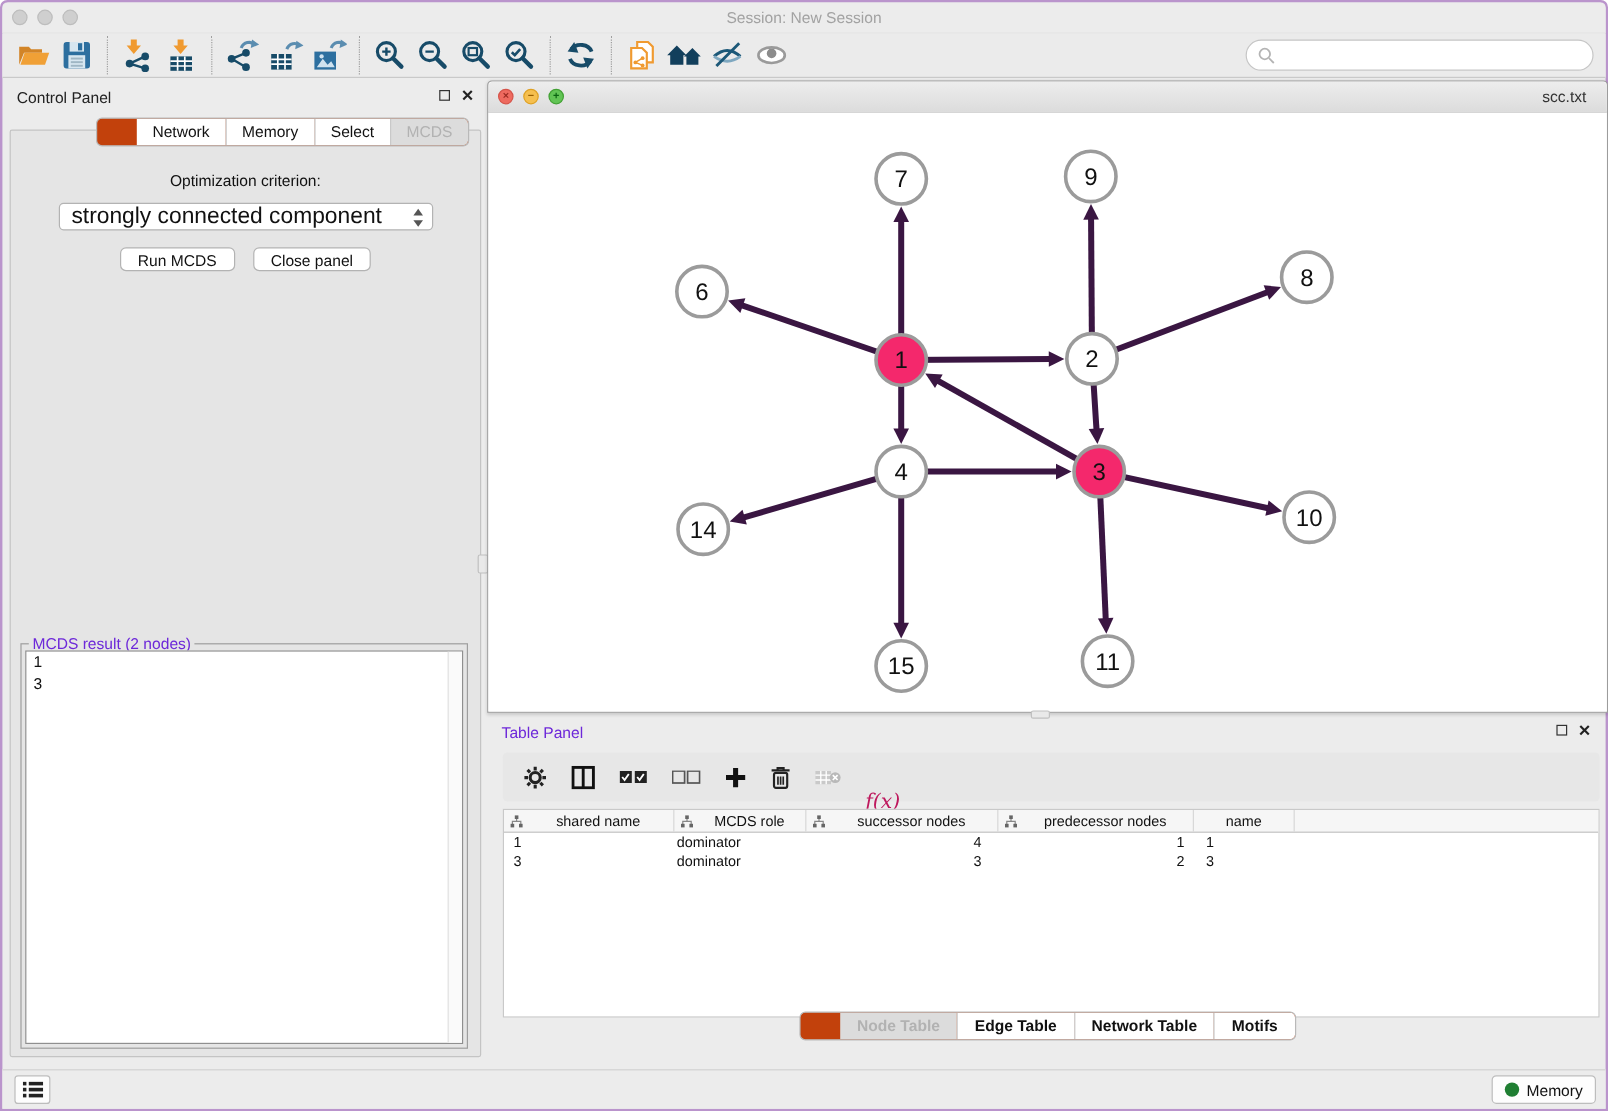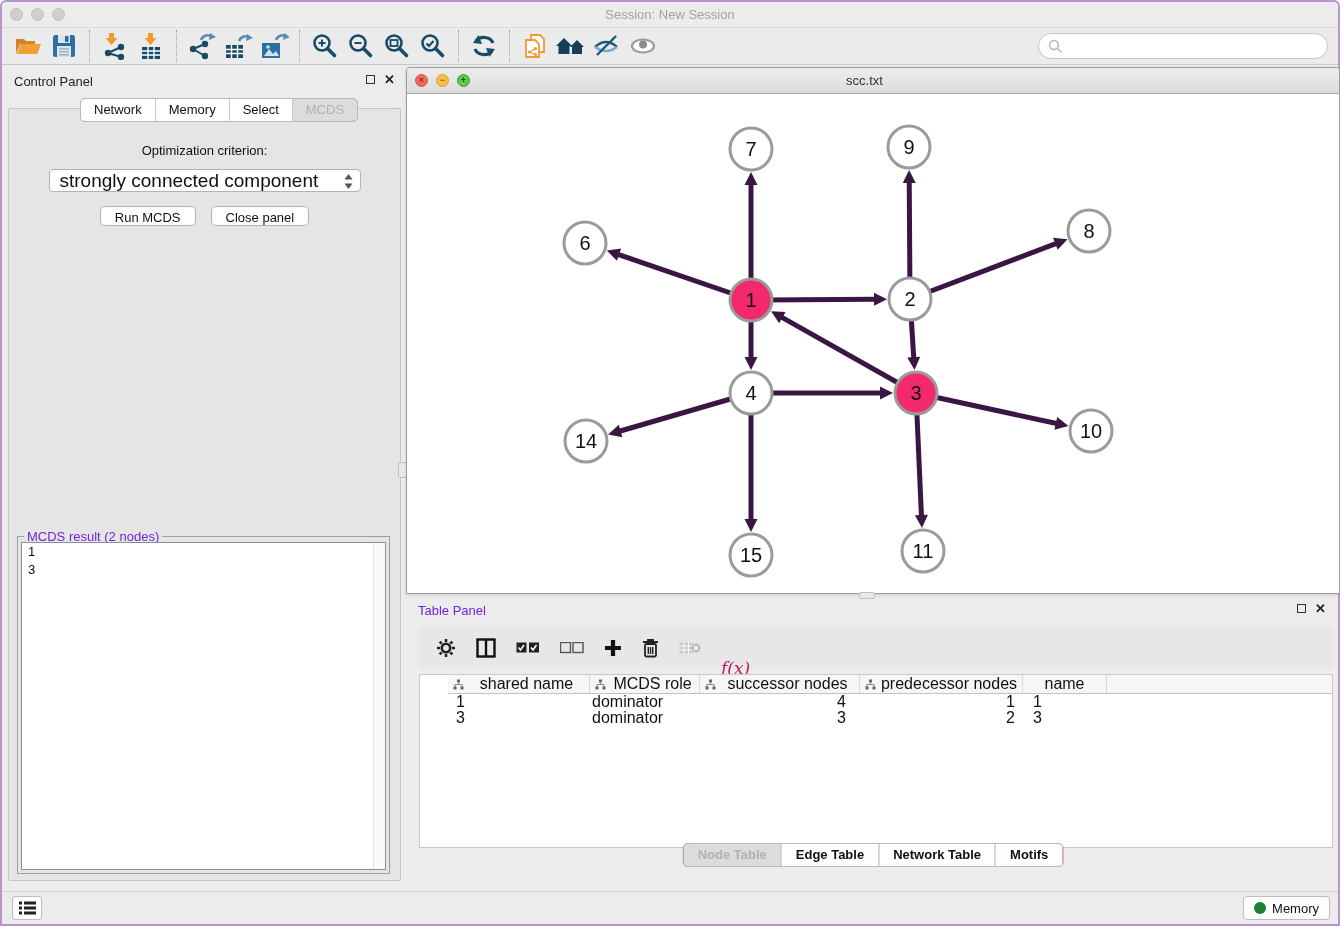--- a/index.html
+++ b/index.html
@@ -33,21 +33,21 @@
   .main { position:absolute; left:0; top:64px; width:1336px; height:829px; }
 
   
   .control-panel { position:absolute; left:2px; top:0; width:401px; height:817px; }
   .cp-header { position:relative; height:28px; }
   .cp-title { position:absolute; left:10px; top:8px; font-size:13px; color:#222; }
   .panel-btns { position:absolute; right:10px; top:9px; display:flex; gap:9px; align-items:center; }
   .float-btn { width:9px; height:9px; border:1.5px solid #333; display:inline-block; }
   .close-x { font-size:13px; font-weight:bold; color:#222; line-height:9px; }
   .seg-tabs { position:absolute; display:inline-flex; border:1px solid #B9B9B9; border-radius:5px;
-              overflow:hidden; background:#c2410c; z-index:3; }
+              overflow:hidden; background:#c2410c; z-index:3;padding-left:33px; }
   .seg-tab { padding:3px 13px 4px; font-size:13px; color:#111; background:#fff; border-left:1px solid #C9C9C9; white-space:nowrap; }
   .seg-tab:first-child { border-left:none; }
   .seg-tab.active { background:#DCDCDC; color:#B2B2B2; }
   #control-tabs { left:76px; top:32px; }
   .cp-body { position:absolute; left:4px; right:4px; top:42px; bottom:2px;
              background:#E5E5E5; border:1px solid #C4C4C4; border-radius:2px; }
   .opt-label { margin-top:34px; text-align:center; font-size:13px; color:#111; }
   .select { position:relative; margin:11px auto 0; width:312px; height:23px; background:#fff;
             border:1px solid #B3B3B3; border-radius:4px; font-size:19px; color:#111;
             display:flex; align-items:center; padding-left:10px; }
@@ -70,33 +70,33 @@
             border:1px solid #C0C0C0; border-radius:2px; }
   .h-grip { position:absolute; left:452px; top:524px; width:16px; height:7px; background:#E9E9E9;
             border:1px solid #C0C0C0; border-radius:2px; }
 
   
   .net-window { position:absolute; left:404px; top:1px; width:934px; height:527px;
                 border:1px solid #9C9C9C; border-radius:4px 4px 0 0; background:#fff;
                 box-shadow:0 1px 3px rgba(0,0,0,.15); }
   .net-titlebar { position:relative; height:26px; background:linear-gradient(#EDEDED,#DCDCDC);
                   border-bottom:1px solid #ABABAB; border-radius:4px 4px 0 0; }
-  .net-title { position:absolute; left:0; right:17px; top:5px; text-align:center; font-size:13px; color:#333; }
+  .net-title { position:absolute; left:0; right:17px; top:5px; text-align:right; font-size:13px; color:#333; }
   .net-canvas { position:relative; width:100%; height:499px; background:#fff; }
 
   
   .table-panel { position:absolute; left:404px; top:531px; width:934px; height:295px; }
   .tp-header { position:relative; height:26px; }
   .tp-title { position:absolute; left:12px; top:6px; font-size:13px; color:#6d28d9; }
   .tp-toolbar { position:absolute; left:13px; right:7px; top:30px; height:41px; background:#E7E7E7;
                 border-radius:4px; display:flex; align-items:center; gap:20px; padding-left:17px; }
   .tp-tool { display:flex; align-items:center; justify-content:center; }
   .fx { font-family:"DejaVu Serif", serif; font-style:italic; font-size:17px; color:#be185d;margin-top:40px; }
   .data-table { position:absolute; left:13px; right:7px; top:77px; bottom:44px; background:#fff;
-                border:1px solid #C9C9C9; overflow:hidden; font-size:16px;padding-left:28px; }
+                border:1px solid #C9C9C9; overflow:hidden; font-size:12px; }
   .thead { display:flex; height:19px; background:#F6F6F6; border-bottom:1px solid #C4C4C4; }
   .th { display:flex; align-items:center; border-right:1px solid #D8D8D8; color:#111; }
   .th .th-label { flex:1; text-align:center; padding:0 4px; }
   .th svg { margin-left:5px; }
   .trow { display:flex; height:16px; align-items:center; }
   .td { color:#111; overflow:hidden; white-space:nowrap; }
   #table-tabs { left:50%; transform:translateX(-50%); bottom:25px; top:auto; position:absolute; }
   #table-tabs .seg-tab { font-weight:600; padding:3px 14px 4px; }
 
   

